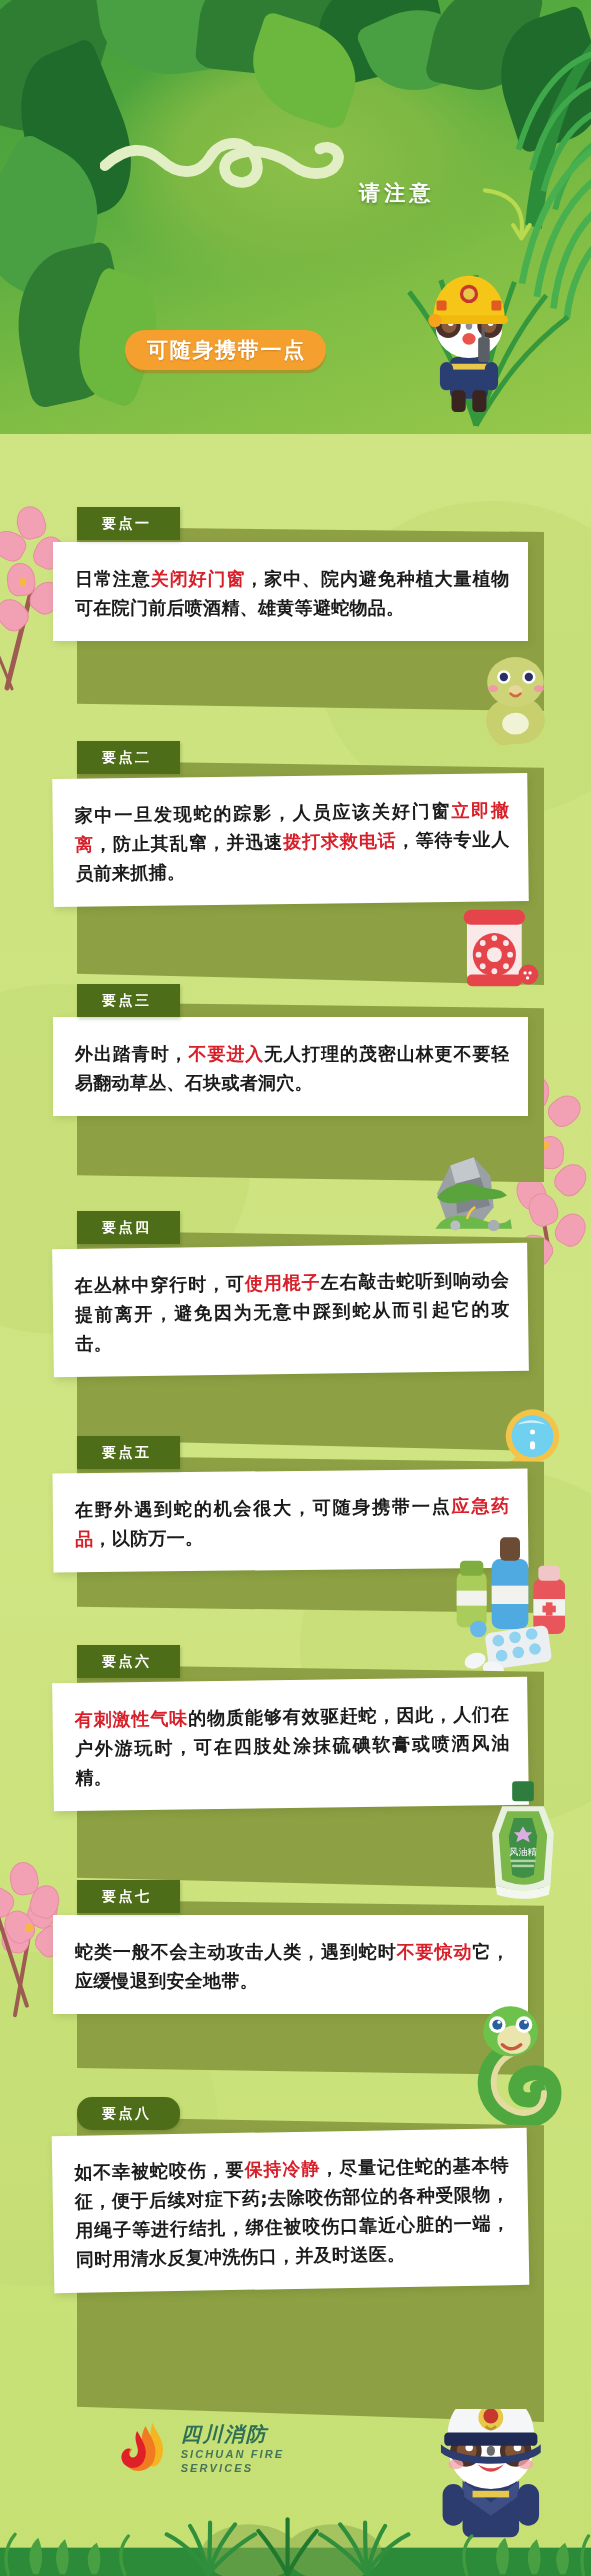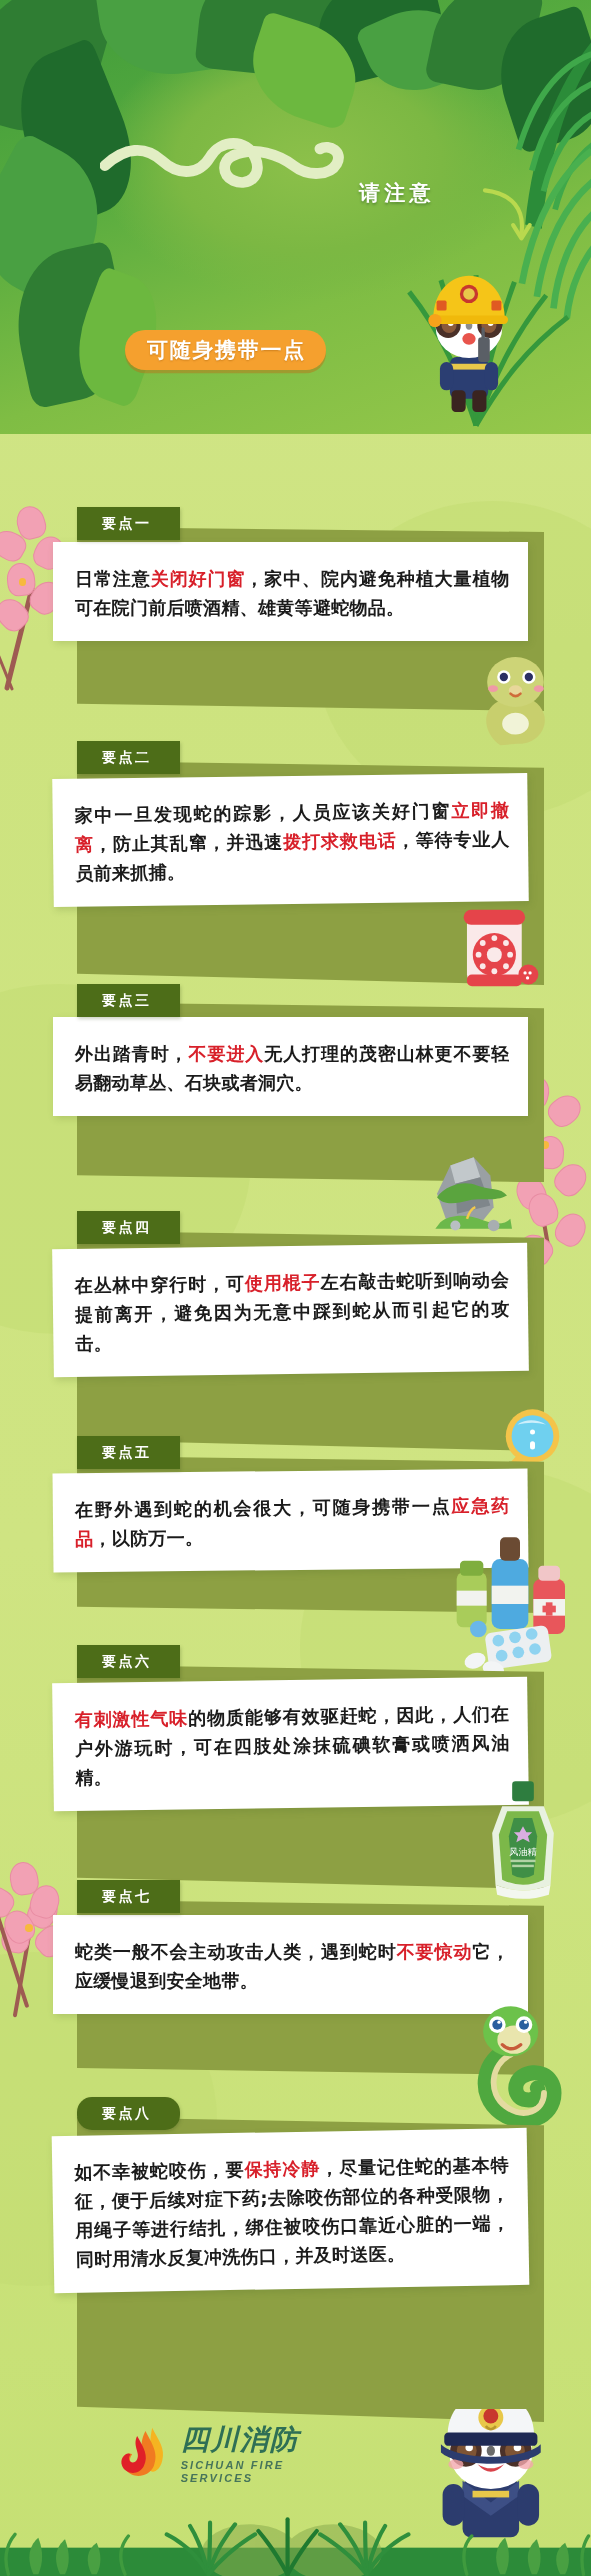--- a/index.html
+++ b/index.html
@@ -150,21 +150,21 @@
     width: 591px; height: 167px;
     overflow: hidden;
   }
   .logo-row {
     position: absolute; left: 117px; top: 11.7px;
     display: flex; align-items: center; gap: 11.7px;
   }
   .logo-text { display: flex; flex-direction: column; }
   .logo-cn {
     font-family: "DejaVu Sans", sans-serif;
-    font-size: 28px; font-weight: 700; color: #2f6f55;
+    font-size: 20px; font-weight: 700; color: #2f6f55;
     letter-spacing: 1.7px; font-style: italic;
   }
   .logo-en {
     font-family: "Liberation Sans", sans-serif;
     font-size: 11px; font-weight: 700; color: #46745a;
     letter-spacing: 2.1px; font-style: italic; line-height: 1.25;
   }
   .grass-band {
     position: absolute; left: 0; bottom: 0; width: 591px; height: 100px;
   }

